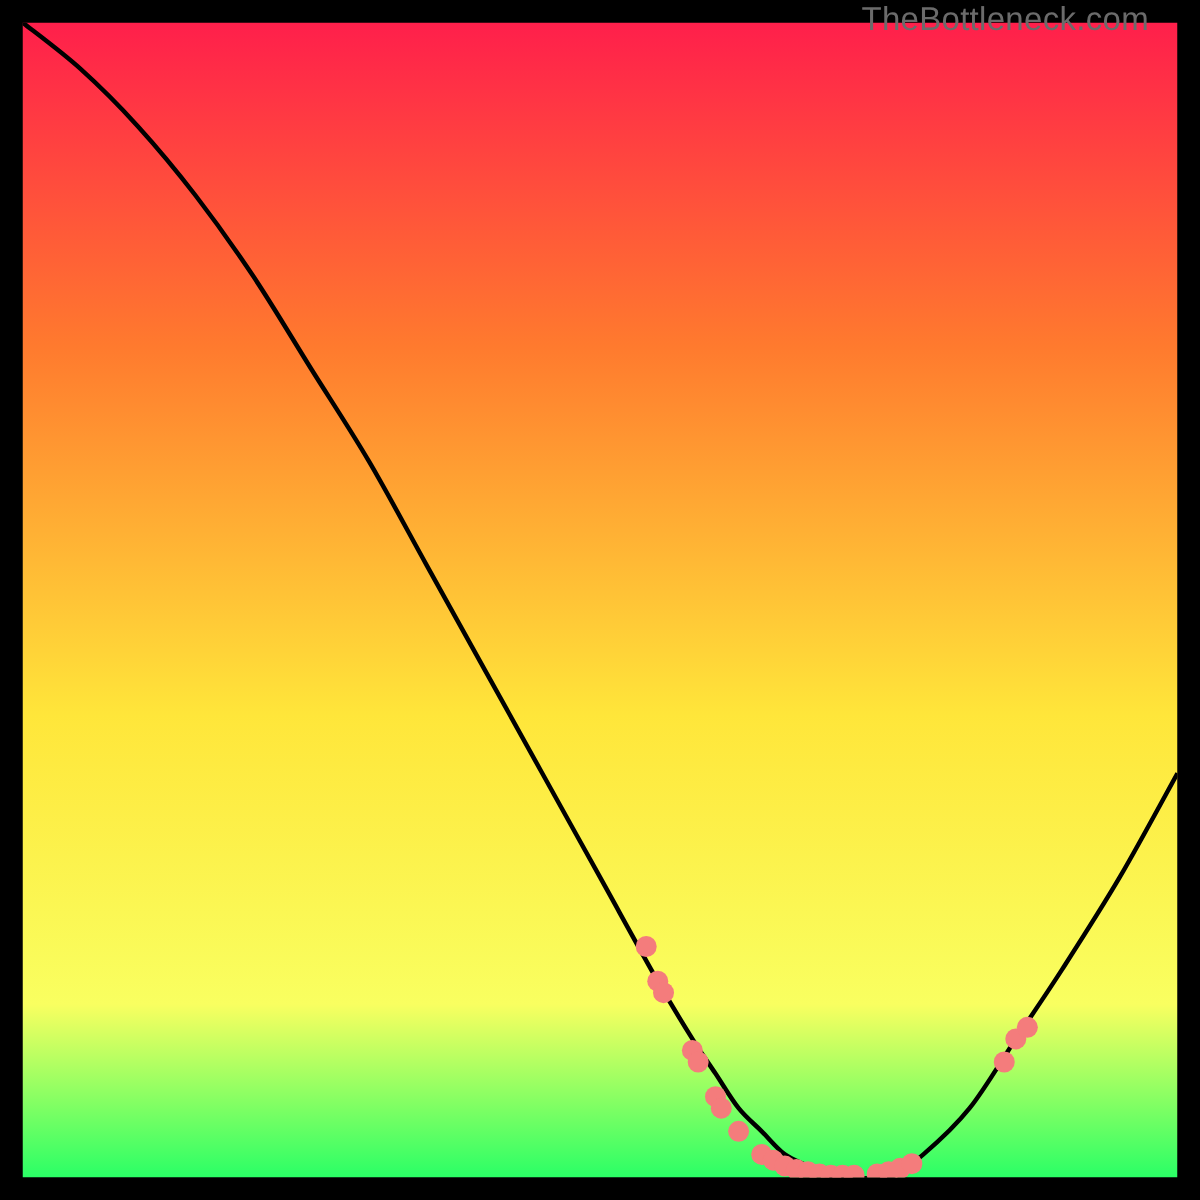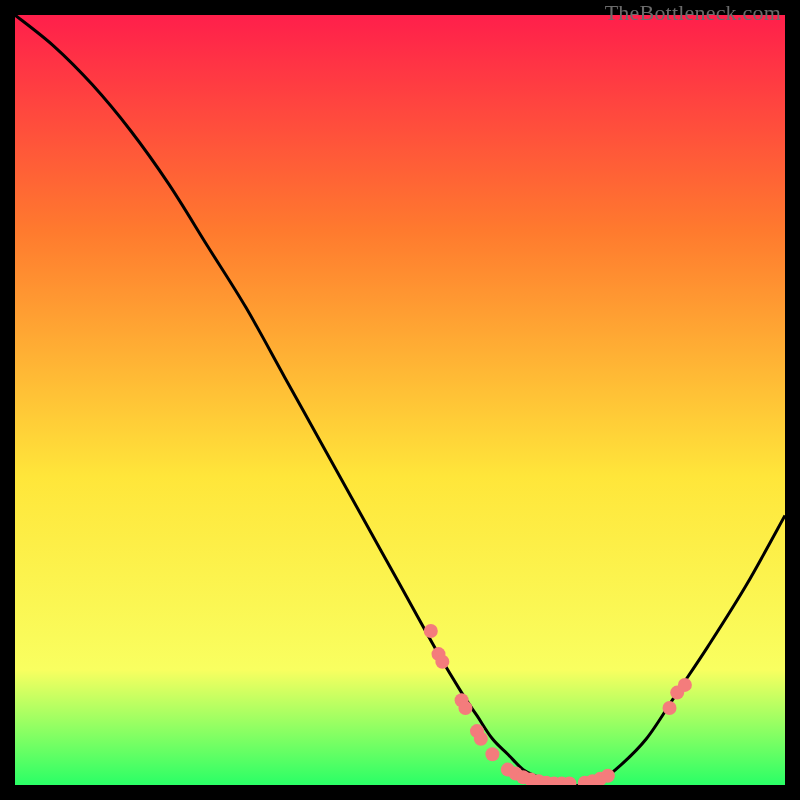--- a/index.html
+++ b/index.html
@@ -21,22 +21,22 @@
   .plot {
     position: absolute;
     left: 0;
     top: 0;
     width: 770px;
     height: 770px;
   }
   .watermark {
     position: absolute;
     top: 0px;
-    right: 19px;
-    font-family: Liberation Serif, serif;
+    right: 34px;
+    font-family: Liberation Sans, sans-serif;
     font-size: 22px;
     font-weight: 500;
     color: #6b6b6b;
     letter-spacing: 0.2px;
   }
 </style>
 </head>
 <body>
 
 <div class="frame">

